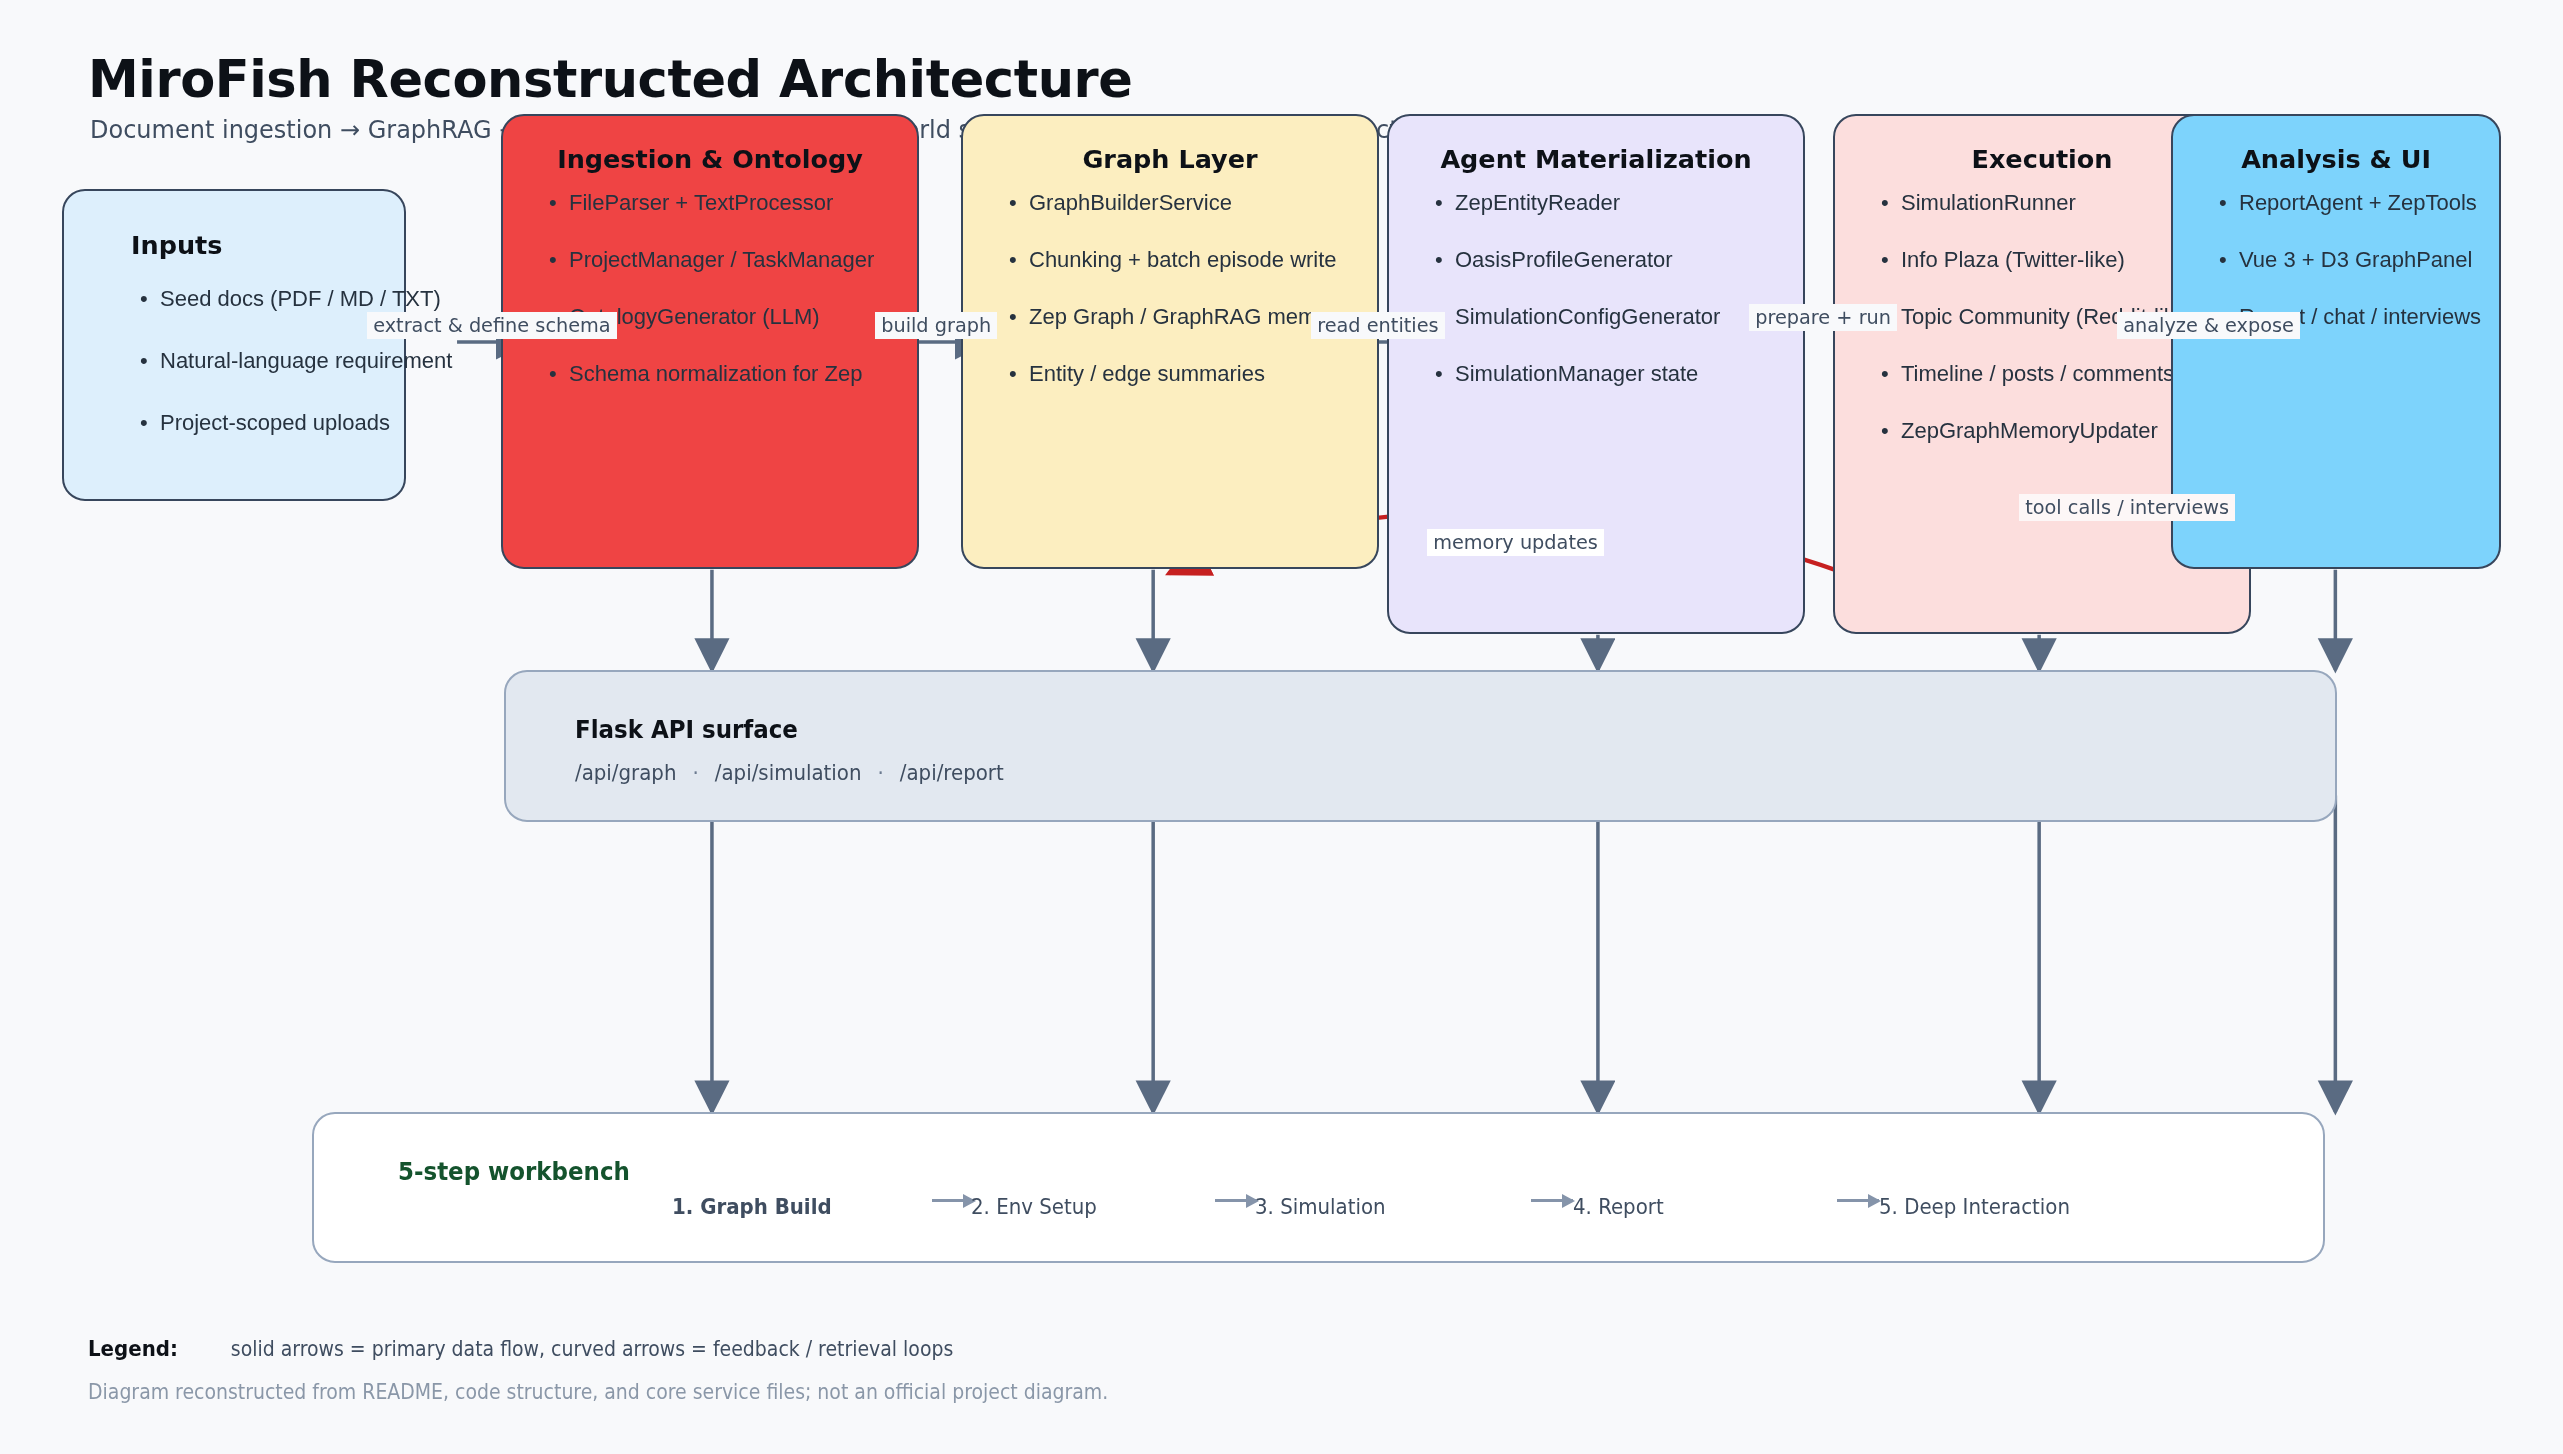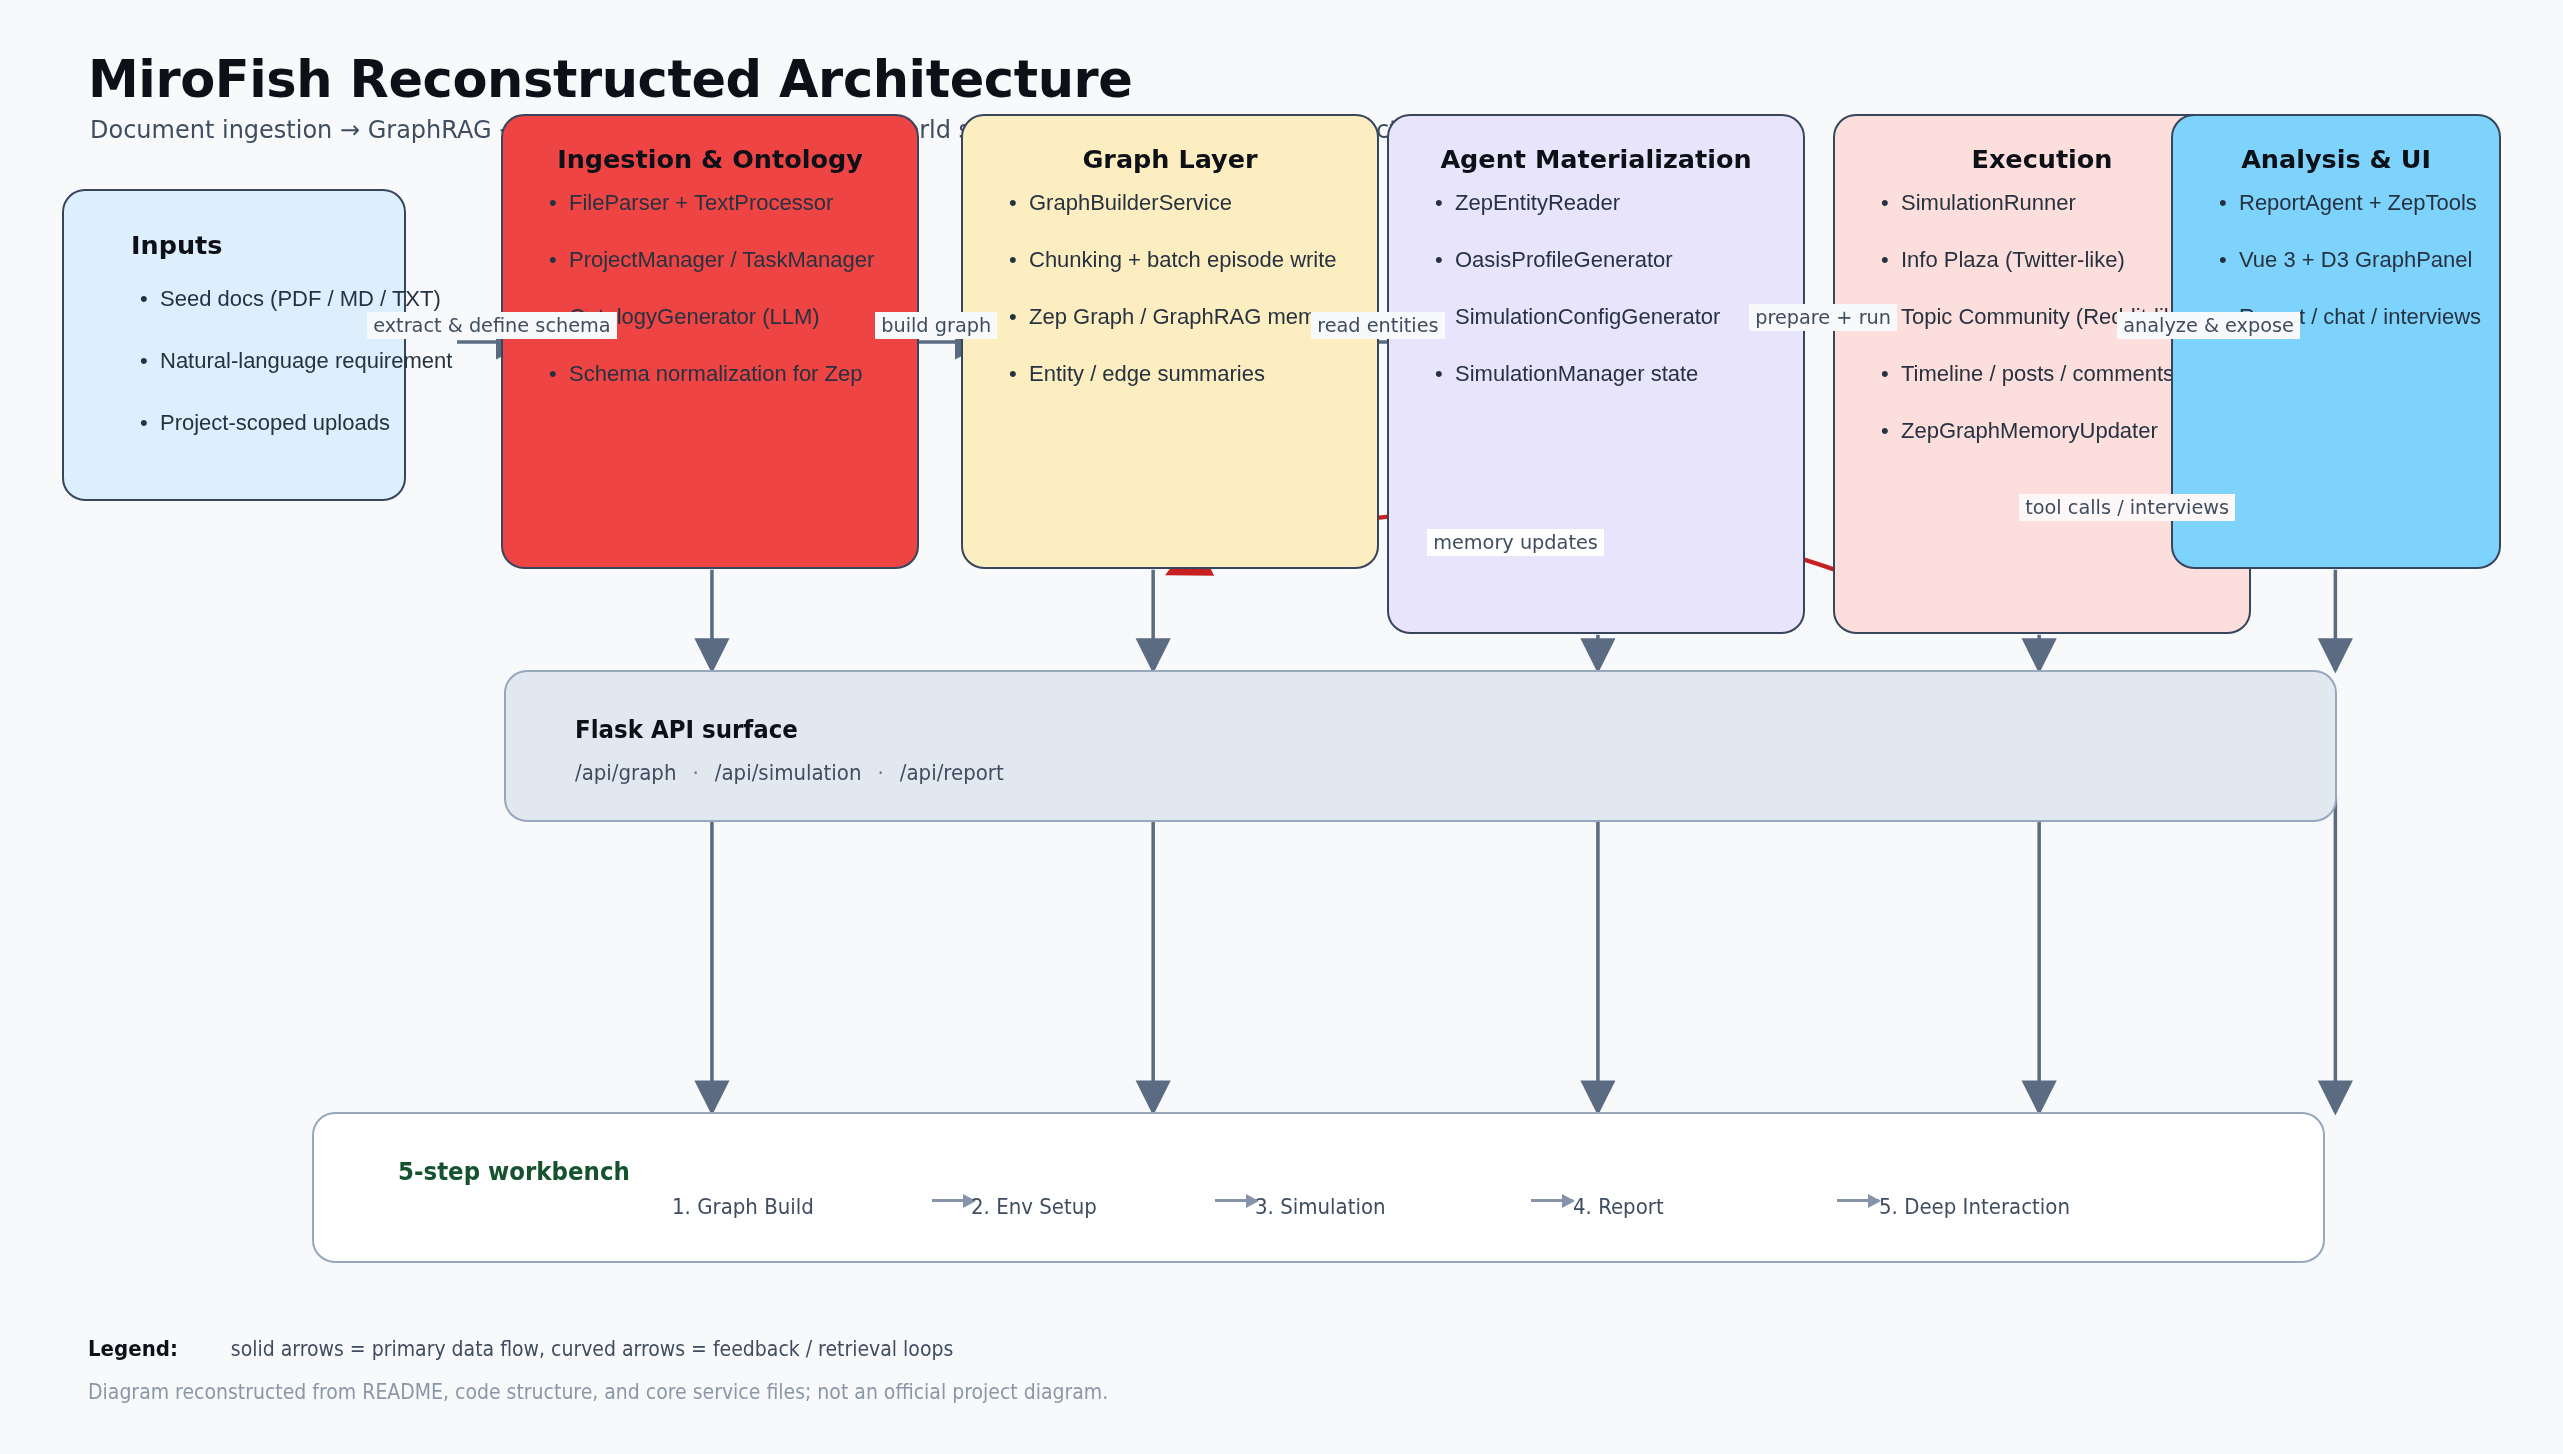--- a/index.html
+++ b/index.html
@@ -323,21 +323,21 @@
 <div id="flask-bar" style="left:504px; top:670px; width:1833px; height:152px;padding-left:24px;">
   <div id="flask-title">Flask API surface</div>
   <div id="flask-routes">
     <span>/api/graph</span><span class="sep">·</span><span>/api/simulation</span><span class="sep">·</span><span>/api/report</span>
   </div>
 </div>
 
 <div id="workbench-box" style="left:312px; top:1112px; width:2013px; height:151px;">
   <div id="workbench-title">5-step workbench</div>
 </div>
-<div class="wb-step" style="left:672px;">1. Graph Build</div>
+<div class="wb-step" style="left:672px;font-weight:bold;">1. Graph Build</div>
 <div class="wb-arrow" style="left:932px;"></div>
 <div class="wb-step" style="left:971px;">2. Env Setup</div>
 <div class="wb-arrow" style="left:1215px;"></div>
 <div class="wb-step" style="left:1255px;">3. Simulation</div>
 <div class="wb-arrow" style="left:1531px;"></div>
 <div class="wb-step" style="left:1573px;">4. Report</div>
 <div class="wb-arrow" style="left:1837px;"></div>
 <div class="wb-step" style="left:1879px;">5. Deep Interaction</div>
 
 <div id="legend-row">

